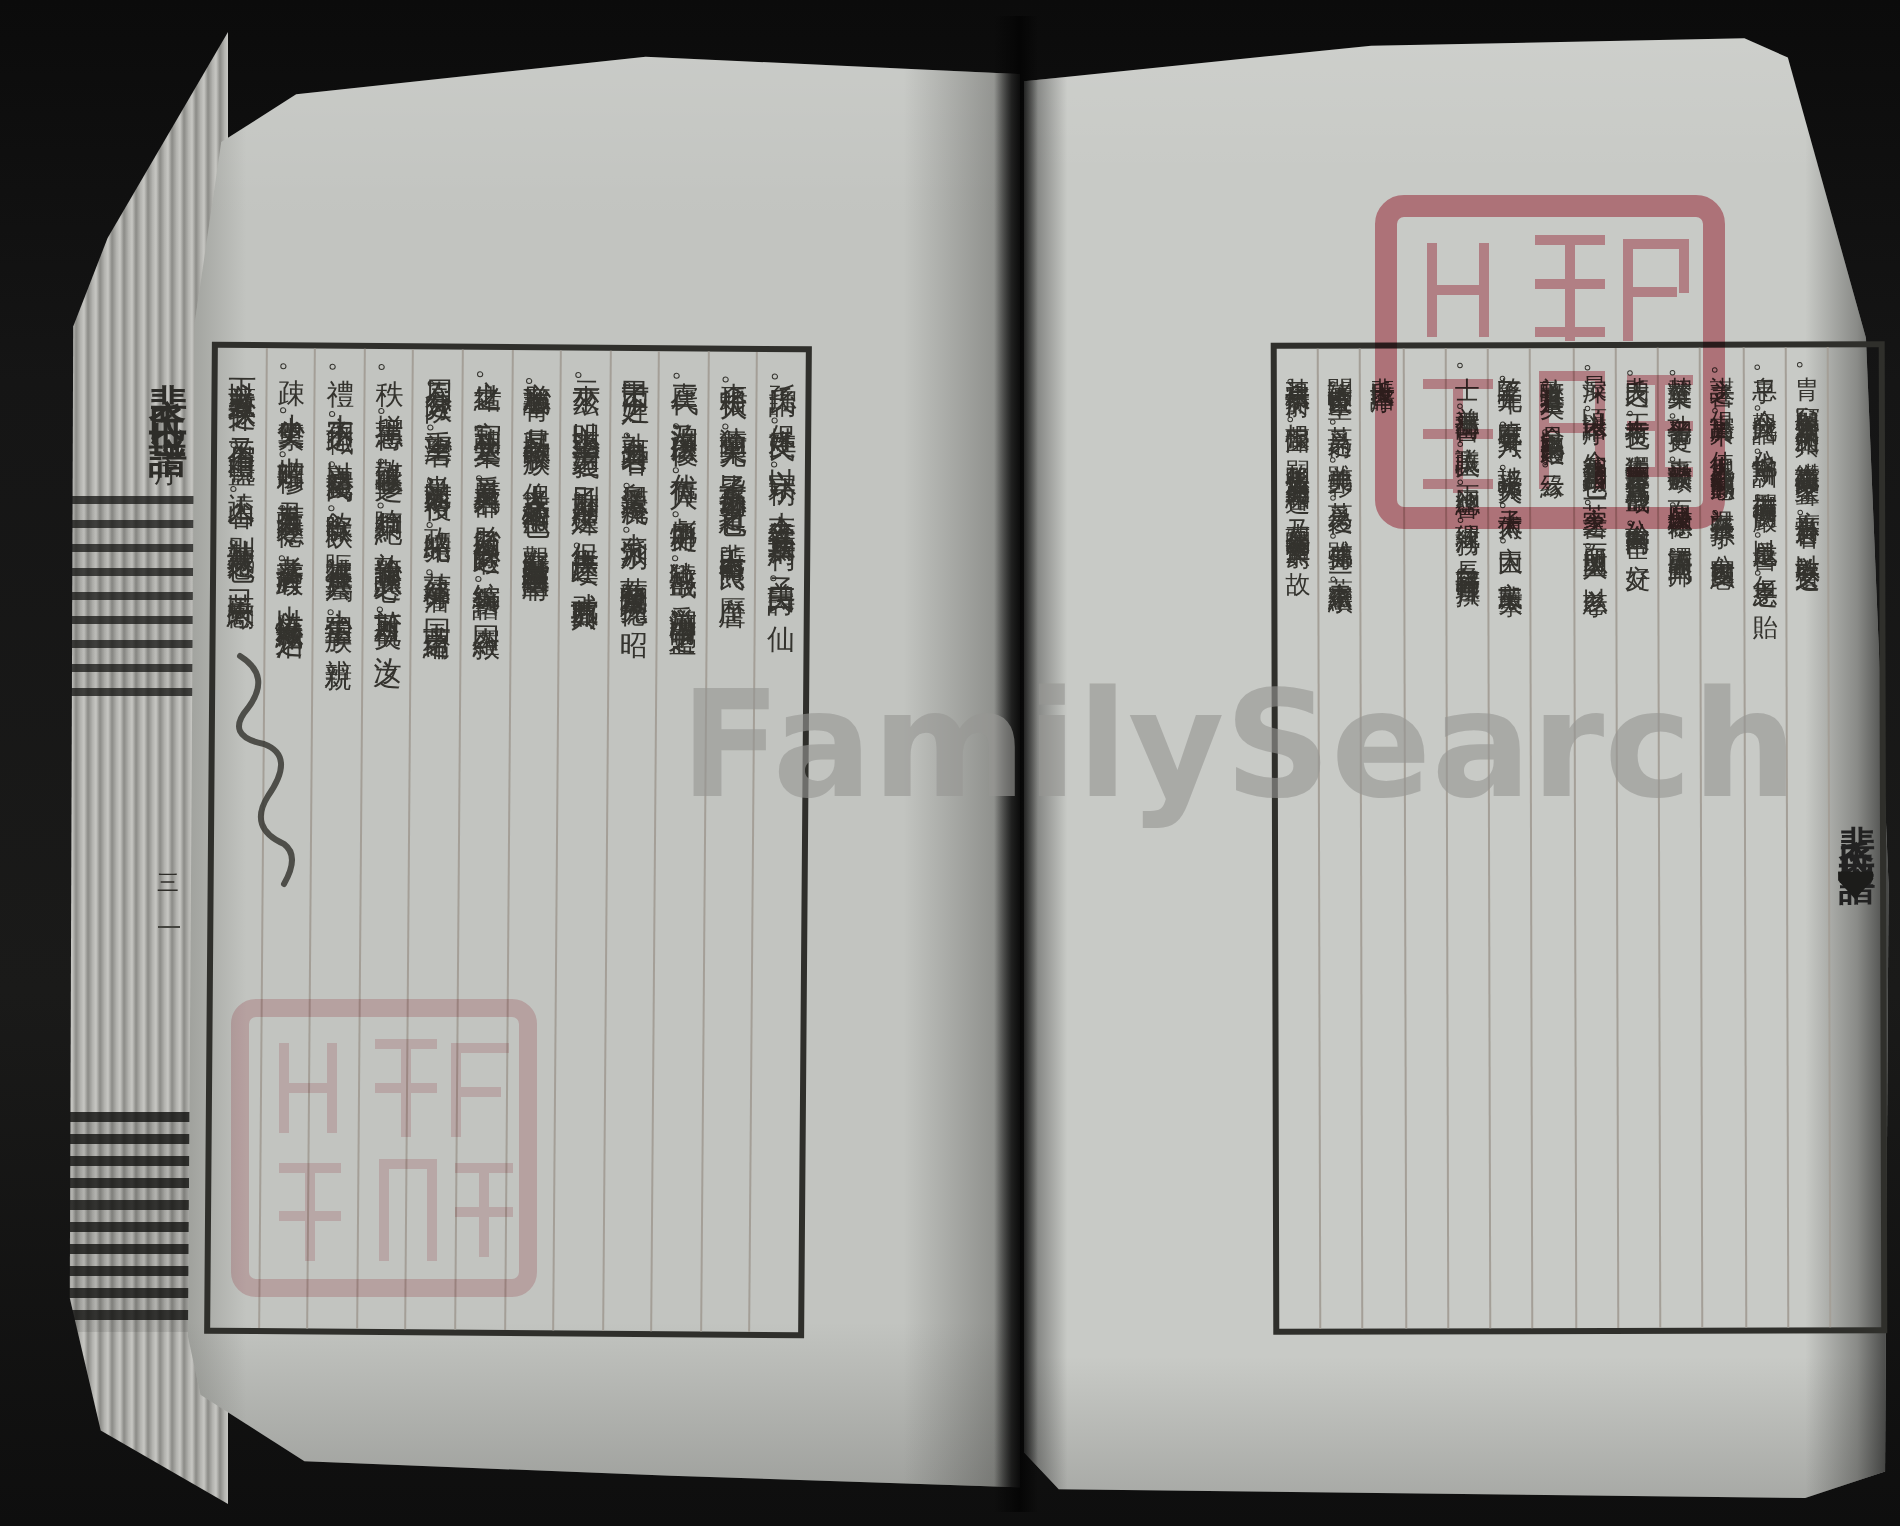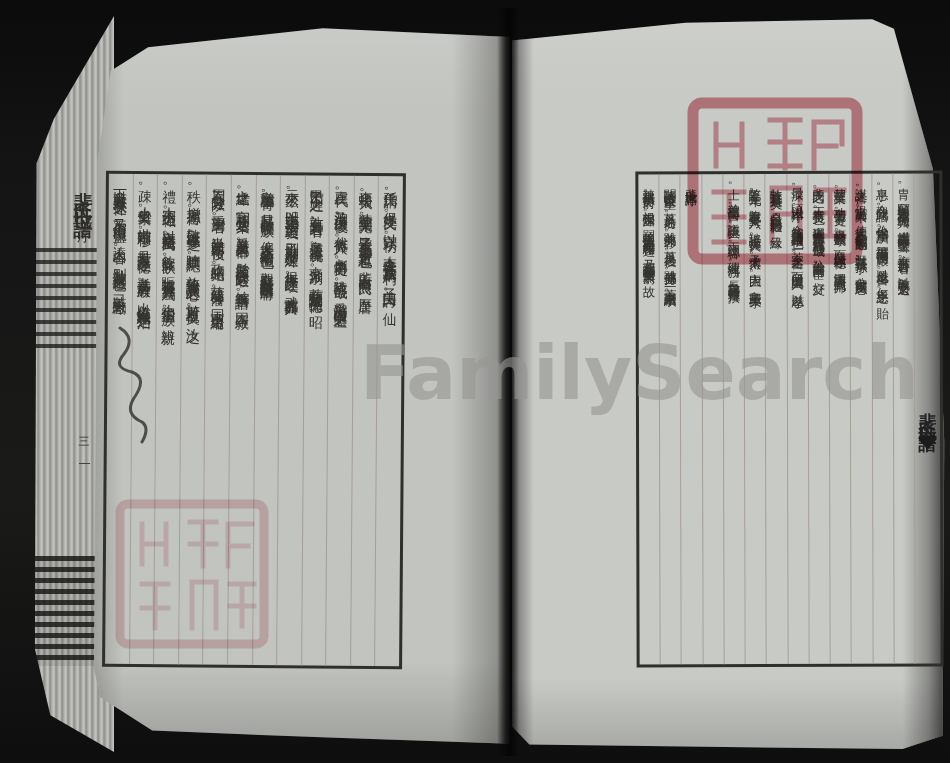--- a/index.html
+++ b/index.html
@@ -46,21 +46,21 @@
   .foldstrip{position:absolute;left:68px;top:176px;width:32px;height:488px;overflow:hidden;
     display:flex;flex-direction:column;align-items:center;color:#2e2d29;}
   .foldstrip .ft{writing-mode:vertical-rl;text-orientation:upright;font-weight:bold;font-size:19px;letter-spacing:9px;}
   .foldstrip .fs{font-size:14px;margin-top:16px;}
   .foldstrip .fp{font-size:11px;margin-top:188px;border-bottom:1px solid #44443f;padding-bottom:14px;}
   
   .seal{position:absolute;mix-blend-mode:multiply;}
   .seal.big{left:686px;top:96px;width:178px;height:170px;opacity:.78;}
   .seal.faint{left:114px;top:498px;width:156px;height:152px;opacity:.4;}
   
-  .watermark{position:absolute;left:360px;top:330px;font-size:74px;font-weight:600;
+  .watermark{position:absolute;left:340px;top:330px;font-size:74px;font-weight:600;
     color:rgba(150,150,147,.62);letter-spacing:0;white-space:nowrap;}
   
   .scribble{position:absolute;left:86px;top:318px;width:64px;height:140px;opacity:.85;}
 </style>
 </head>
 <body>
 
 <div class="stage">
 
   <div class="edges">

